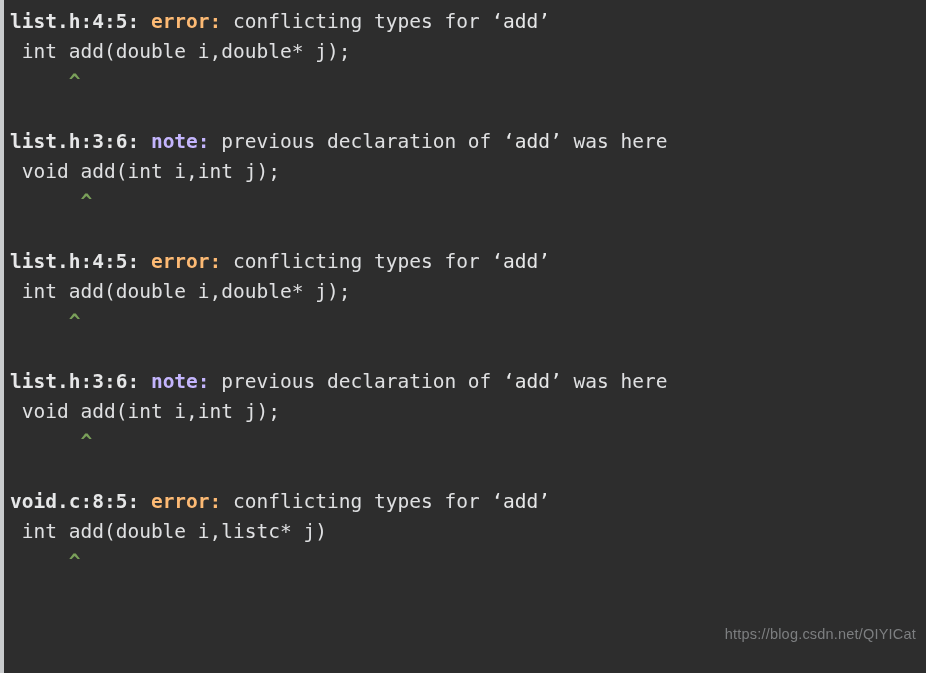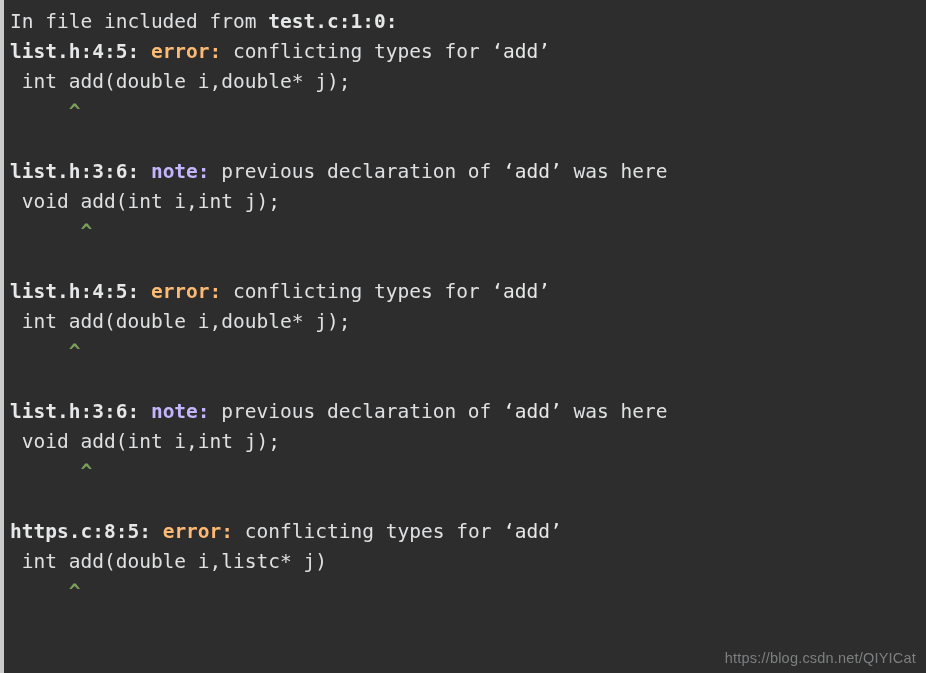--- a/index.html
+++ b/index.html
@@ -37,50 +37,49 @@
   .seg { white-space: pre; }
   .loc  { font-weight: bold; color: #e6e7e8; }
   .err  { font-weight: bold; color: #fdba74; text-align: right; }
   .note { font-weight: bold; color: #c4b5fd; }
   .sym  { font-weight: normal; color: #e6e7e8; }
   .caret { color: #7aa05a; font-weight: bold; }
   .plain { color: #dfe0e2; }
   #watermark {
     position: absolute;
     right: 10px;
-    bottom: 0;
+    bottom: 24px;
     font-family: "Liberation Sans", sans-serif;
     font-size: 14.5px;
     color: #7d7f81;
     letter-spacing: 0.2px;
     white-space: pre;
   }
 </style>
 </head>
 <body>
 
 <div id="terminal">
   <div id="screen">
       <div class="line"><span class="seg plain"></span></div>
-      <div class="line"><span class="seg plain">In file included from </span><span class="seg loc">test.c:1:0:</span></div>
       <div class="line"><span class="seg loc">list.h:4:5:</span><span class="seg plain"> </span><span class="seg err">error:</span><span class="seg plain"> conflicting types for </span><span class="seg sym">‘add’</span></div>
       <div class="line"><span class="seg plain"> int add(double i,double* j);</span></div>
       <div class="line"><span class="seg caret">     ^</span></div>
       <div class="line"><span class="seg plain"></span></div>
       <div class="line"><span class="seg loc">list.h:3:6:</span><span class="seg plain"> </span><span class="seg note">note:</span><span class="seg plain"> previous declaration of </span><span class="seg sym">‘add’</span><span class="seg plain"> was here</span></div>
       <div class="line"><span class="seg plain"> void add(int i,int j);</span></div>
       <div class="line"><span class="seg caret">      ^</span></div>
       <div class="line"><span class="seg plain"></span></div>
       <div class="line"><span class="seg loc">list.h:4:5:</span><span class="seg plain"> </span><span class="seg err">error:</span><span class="seg plain"> conflicting types for </span><span class="seg sym">‘add’</span></div>
       <div class="line"><span class="seg plain"> int add(double i,double* j);</span></div>
       <div class="line"><span class="seg caret">     ^</span></div>
       <div class="line"><span class="seg plain"></span></div>
       <div class="line"><span class="seg loc">list.h:3:6:</span><span class="seg plain"> </span><span class="seg note">note:</span><span class="seg plain"> previous declaration of </span><span class="seg sym">‘add’</span><span class="seg plain"> was here</span></div>
       <div class="line"><span class="seg plain"> void add(int i,int j);</span></div>
       <div class="line"><span class="seg caret">      ^</span></div>
       <div class="line"><span class="seg plain"></span></div>
-      <div class="line"><span class="seg loc">https.c:8:5:</span><span class="seg plain"> </span><span class="seg err">error:</span><span class="seg plain"> conflicting types for </span><span class="seg sym">‘add’</span></div>
+      <div class="line"><span class="seg loc">void.c:8:5:</span><span class="seg plain"> </span><span class="seg err">error:</span><span class="seg plain"> conflicting types for </span><span class="seg sym">‘add’</span></div>
       <div class="line"><span class="seg plain"> int add(double i,listc* j)</span></div>
       <div class="line"><span class="seg caret">     ^</span></div>
       <div class="line"><span class="seg plain"></span></div>
     </div>
   <div id="watermark">https://blog.csdn.net/QIYICat</div>
 </div>
 
 </body></html>

